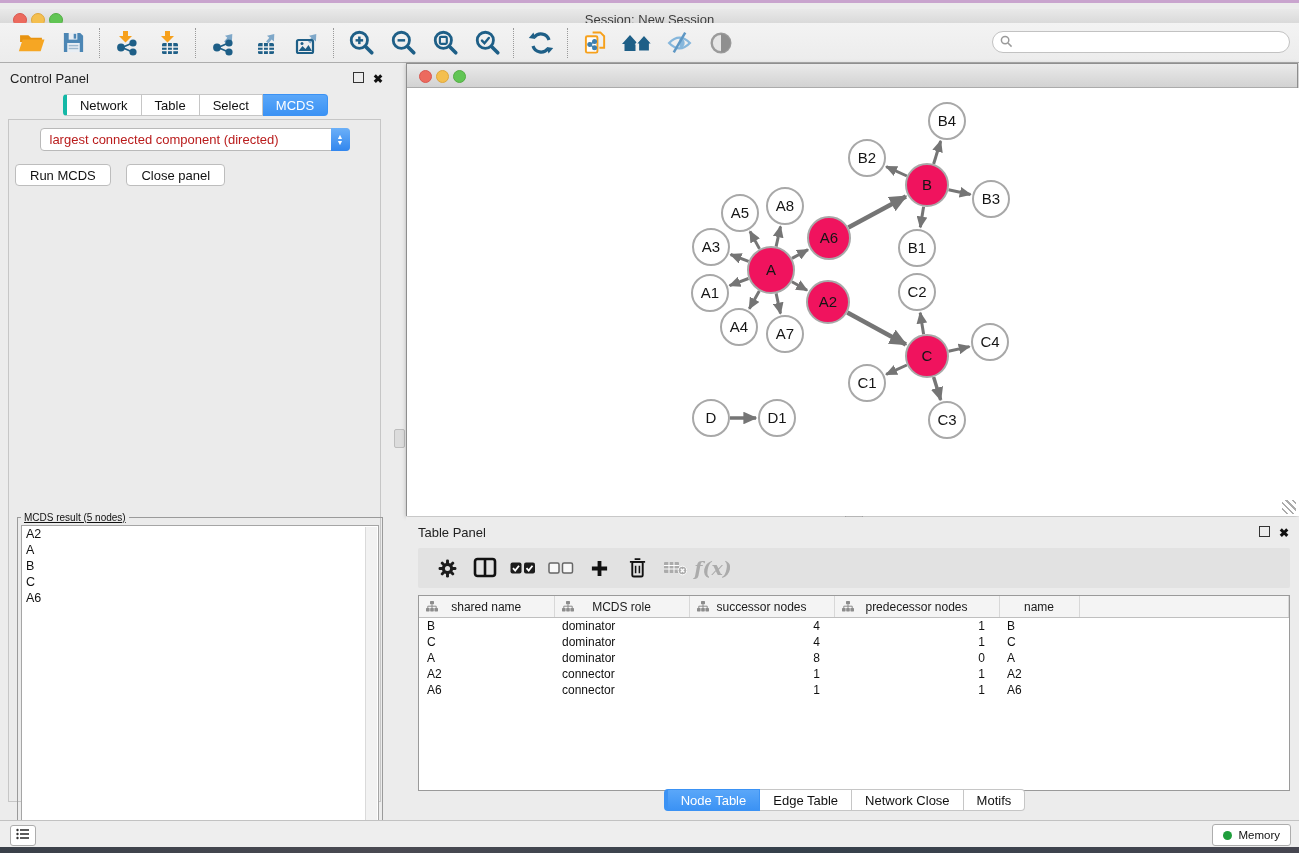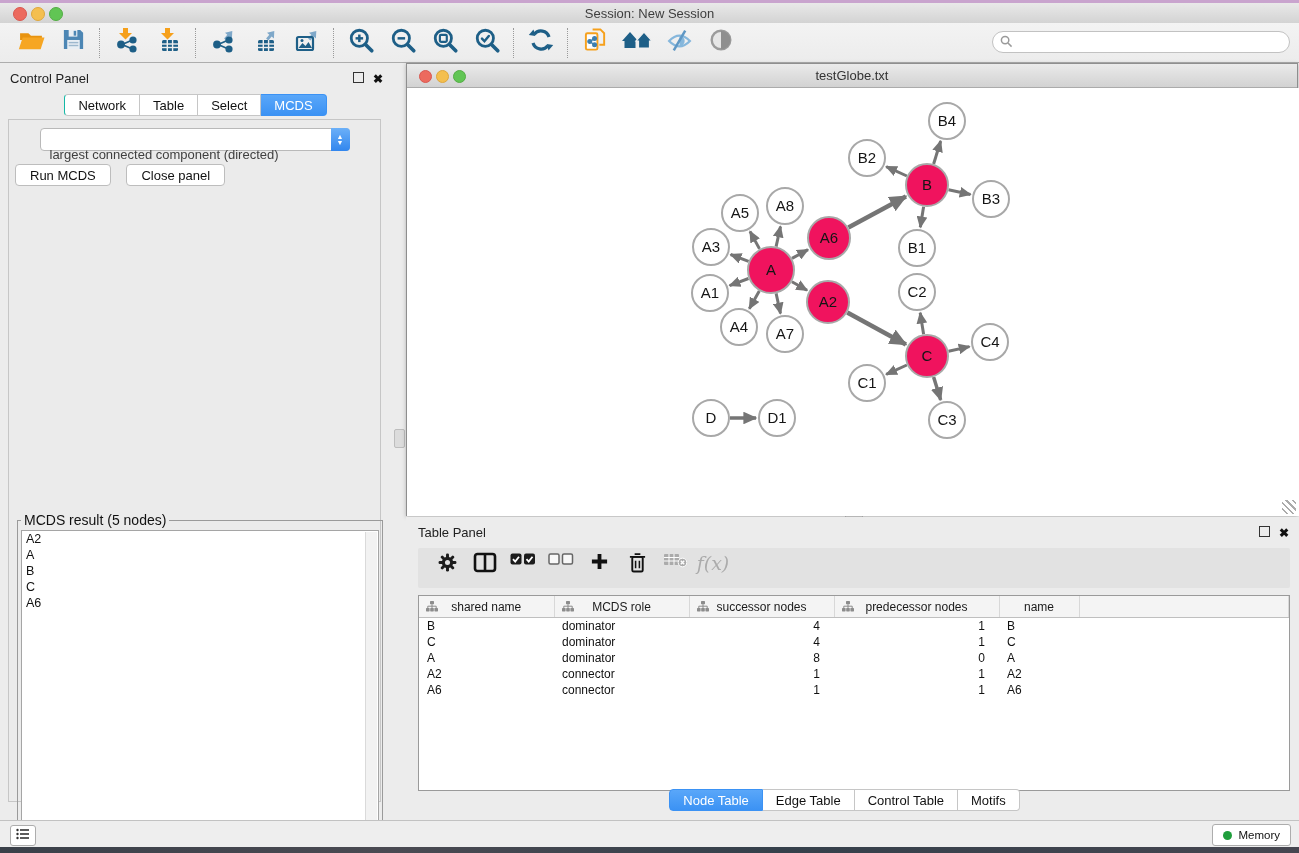--- a/index.html
+++ b/index.html
@@ -1,68 +1,68 @@
 <!DOCTYPE html>
 <html><head>
 <meta charset="utf-8">
 <style>
   html,body{margin:0;padding:0;}
   body{width:1299px;height:853px;position:relative;background:#ECECEC;
        font-family:"Liberation Sans",sans-serif;font-size:13px;color:#1A1A1A;
        overflow:hidden;-webkit-font-smoothing:antialiased;}
   
   .desk-top{position:absolute;left:0;top:0;width:1299px;height:3px;background:#C9A4CE;}
-  .titlebar{position:absolute;left:0;top:3px;width:1299px;height:20px;
+  .titlebar{position:absolute;left:0;top:9px;width:1299px;height:20px;
             background:linear-gradient(#E9E9E9,#D3D3D3);border-bottom:1px solid #B4B4B4;}
   .tl{position:absolute;top:4px;width:12px;height:12px;border-radius:50%;}
   .tl.r{background:#EC6A5E;border:1px solid #D95750;}
   .tl.y{background:#F4BF4F;border:1px solid #DFA73C;}
   .tl.g{background:#61C554;border:1px solid #53AD44;}
   .title-text{position:absolute;left:0;right:0;top:3px;text-align:center;color:#3E3E3E;font-size:13px;}
   
   .toolbar{position:absolute;left:0;top:23px;width:1299px;height:40px;
            background:linear-gradient(#F3F3F3,#ECECEC);border-bottom:1px solid #ADADAD;
            display:flex;align-items:center;padding-left:10px;box-sizing:border-box;}
-  .tbtn{width:42px;height:32px;display:flex;justify-content:center;cursor:default;}
+  .tbtn{width:42px;height:32px;display:flex;align-items:center;justify-content:center;cursor:default;font-weight:bold;}
   .tsep{width:1px;height:30px;margin:0 5px;border-left:1px dotted #9A9A9A;}
   .searchwrap{position:absolute;right:9px;top:8px;width:298px;height:22px;}
   .searchwrap input{width:100%;height:100%;box-sizing:border-box;border:1px solid #C2C2C2;
            border-radius:12px;padding:0 8px 0 26px;font-size:12px;background:#FFF;outline:none;
            font-family:"Liberation Sans",sans-serif;}
   .searchwrap .mag{position:absolute;left:8px;top:4px;}
   
   .panel-title{font-size:13px;color:#222;}
   .float-ic{display:inline-block;width:9px;height:9px;border:1.5px solid #333;margin-right:9px;}
   .close-ic{font-size:12px;color:#111;font-weight:bold;}
   
   .control-panel{position:absolute;left:0;top:63px;width:391px;height:757px;background:#ECECEC;}
   .cp-head{position:absolute;left:10px;top:8px;}
   .cp-icons{position:absolute;right:8px;top:8px;}
   .seg{display:inline-flex;}
   .seg .tab{background:#FFF;border:1px solid #C6C6C6;border-left:none;padding:2.5px 13px;
             font-size:13px;color:#111;cursor:default;white-space:nowrap;}
-  .seg .tab:first-child{border-left:1px solid #14b8a6;border-radius:4px 0 0 4px;}
+  .seg .tab:first-child{border-left:4px solid #14b8a6;border-radius:4px 0 0 4px;}
   .seg .tab:last-child{border-radius:0 4px 4px 0;}
   .seg .tab.active{background:linear-gradient(#5AA7F9,#3B92F4);border-color:#3B92F4;color:#FFF;}
   .cp-tabs{position:absolute;left:0;right:0;top:31px;text-align:center;}
   .cp-box{position:absolute;left:8px;top:56px;width:373px;height:683px;background:#EBEBEB;
           border:1px solid #C6C6C6;box-sizing:border-box;}
   .opt-label{text-align:center;margin-top:15px;font-size:13px;color:#111;}
   .dropdown{position:relative;margin:8px auto 0;width:310px;height:23px;background:#FFF;
             border:1px solid #B9B9B9;border-radius:4px;box-sizing:border-box;cursor:default;}
-  .dropdown .val{position:absolute;left:9px;top:3px;font-size:13px;color:#404040;white-space:nowrap;margin-top:15px;}
+  .dropdown .val{position:absolute;left:9px;top:3px;font-size:13px;color:#b91c1c;white-space:nowrap;}
   .dropdown .step{position:absolute;right:-1px;top:-1px;width:19px;height:23px;border-radius:0 4px 4px 0;
             background:linear-gradient(#6CB0F8,#3186EE);display:flex;flex-direction:column;
             align-items:center;justify-content:center;color:#FFF;font-size:7px;line-height:6px;}
   .btnrow{text-align:left;margin-top:13px;}
   .pushbtn{display:inline-block;background:#FFF;border:1px solid #BDBDBD;border-radius:4px;
            padding:2.5px 14px;font-size:13px;color:#111;margin:0 6px;cursor:default;}
   .mcds-field{position:absolute;left:8px;top:392px;width:358px;height:336px;border:1px solid #9A9A9A;
            margin:0;padding:2px 3px 3px 3px;font-size:12.5px;color:#111;background:transparent;}
-  .mcds-field legend{padding:0 3px;font-size:14px;}
+  .mcds-field legend{padding:0 3px;font-size:10px;text-decoration:underline;}
   .mcds-list{position:relative;width:100%;height:100%;background:#FFF;border:1px solid #A5A5A5;
            box-sizing:border-box;overflow:hidden;}
   .mcds-list .item{padding:0 0 0 4px;line-height:16px;font-size:12.5px;}
   .mcds-scroll{position:absolute;right:1px;top:1px;bottom:1px;width:11px;background:#F2F2F2;
            border-left:1px solid #DADADA;}
   
   .net-window{position:absolute;left:406px;top:63px;width:892px;height:453px;background:#FFF;
            border:1px solid #8E8E8E;box-sizing:border-box;box-shadow:0 1px 4px rgba(0,0,0,0.25);}
   .net-titlebar{position:relative;height:23px;background:linear-gradient(#EAEAEA,#D2D2D2);
            border-bottom:1px solid #ABABAB;}
@@ -315,21 +315,20 @@
   </div>
 </div>
 <div class="grip-v"></div>
 <div class="grip-h"></div>
 
 <div class="net-window">
   <div class="net-titlebar">
     <span class="tl r" style="left:12px"></span>
     <span class="tl y" style="left:29px"></span>
     <span class="tl g" style="left:46px"></span>
-    <div class="net-title-text">testGlobe.txt</div>
   </div>
   <div class="net-canvas" id="net-canvas">
       <svg width="890" height="428" style="position:absolute;left:0;top:0;">
         <defs>
           <marker id="arw" markerWidth="4.4" markerHeight="3.6" refX="3.6" refY="1.8" orient="auto">
             <path d="M0,0 L4,1.8 L0,3.6 Z" fill="#757575"></path>
           </marker>
         </defs>
         <line x1="352.5" y1="160.9" x2="343.0" y2="143.4" stroke="#757575" stroke-width="3" marker-end="url(#arw)"></line>
         <line x1="369.1" y1="158.6" x2="373.5" y2="138.5" stroke="#757575" stroke-width="3" marker-end="url(#arw)"></line>
@@ -564,21 +563,21 @@
             <td class="num">1</td>
             <td>A6</td>
             <td></td>
           </tr>
         </tbody>
     </table>
   </div>
   <div class="tp-tabs"><span class="seg" id="tp-tabs">
         <span class="tab active">Node Table</span>
         <span class="tab">Edge Table</span>
-        <span class="tab">Control Table</span>
+        <span class="tab">Network Close</span>
         <span class="tab">Motifs</span>
       </span></div>
 </div>
 
 <div class="statusbar">
   <div class="sb-listbtn">
     <span><svg viewBox="0 0 14 12" width="14" height="12">
           <g fill="#333">
             <circle cx="1.5" cy="2" r="1.2"></circle>
             <circle cx="1.5" cy="6" r="1.2"></circle>

